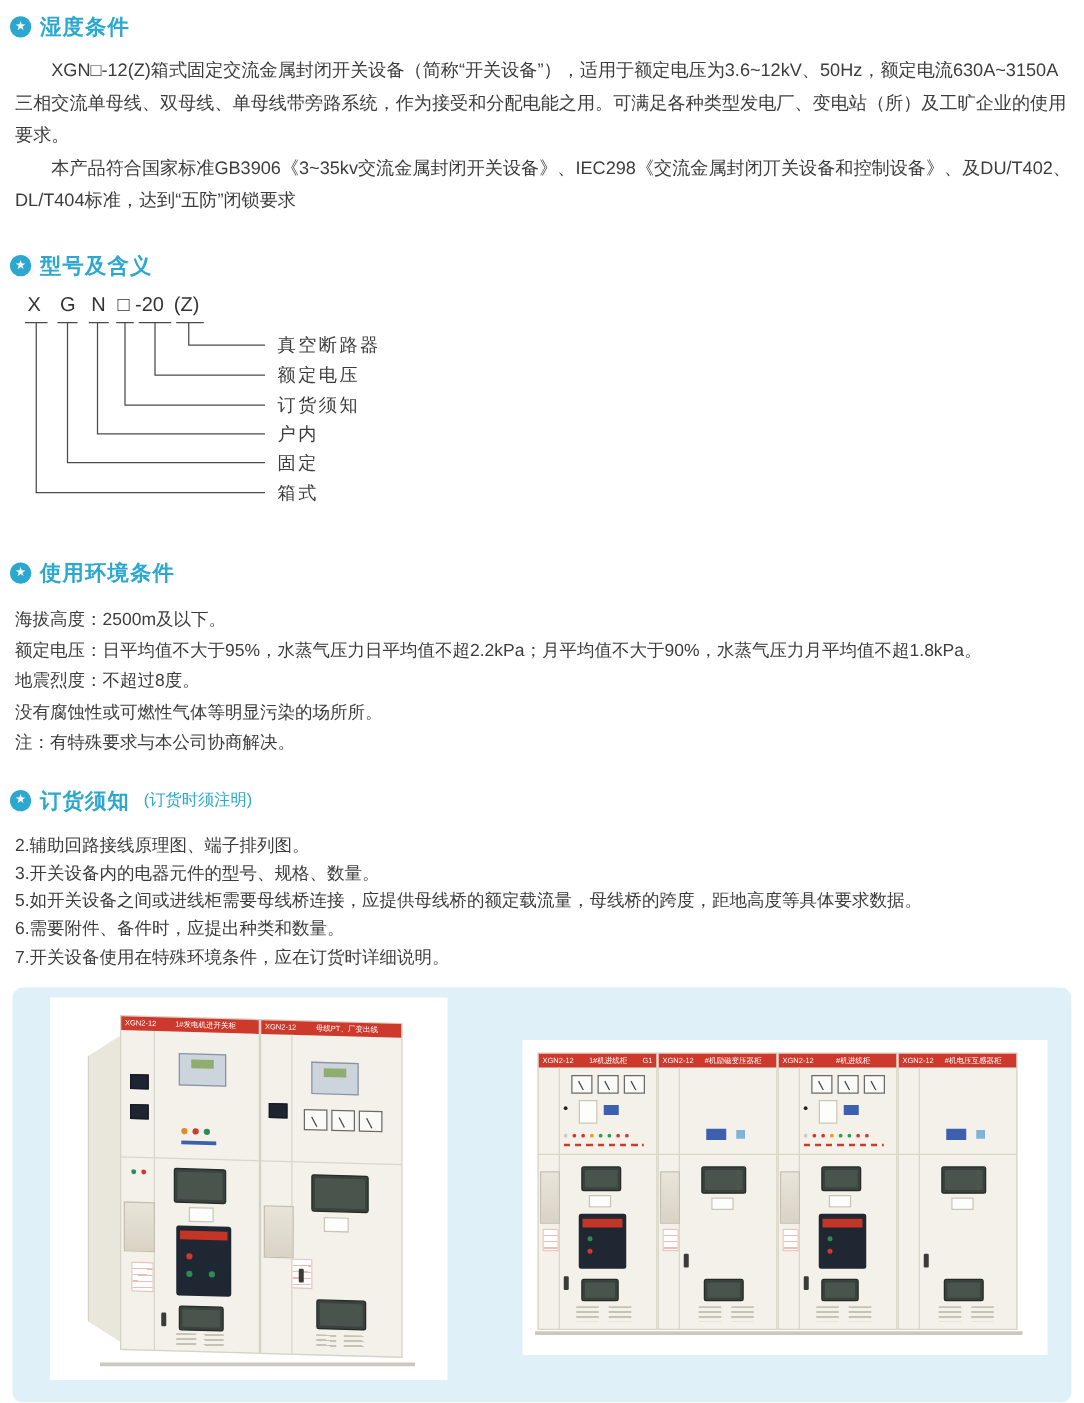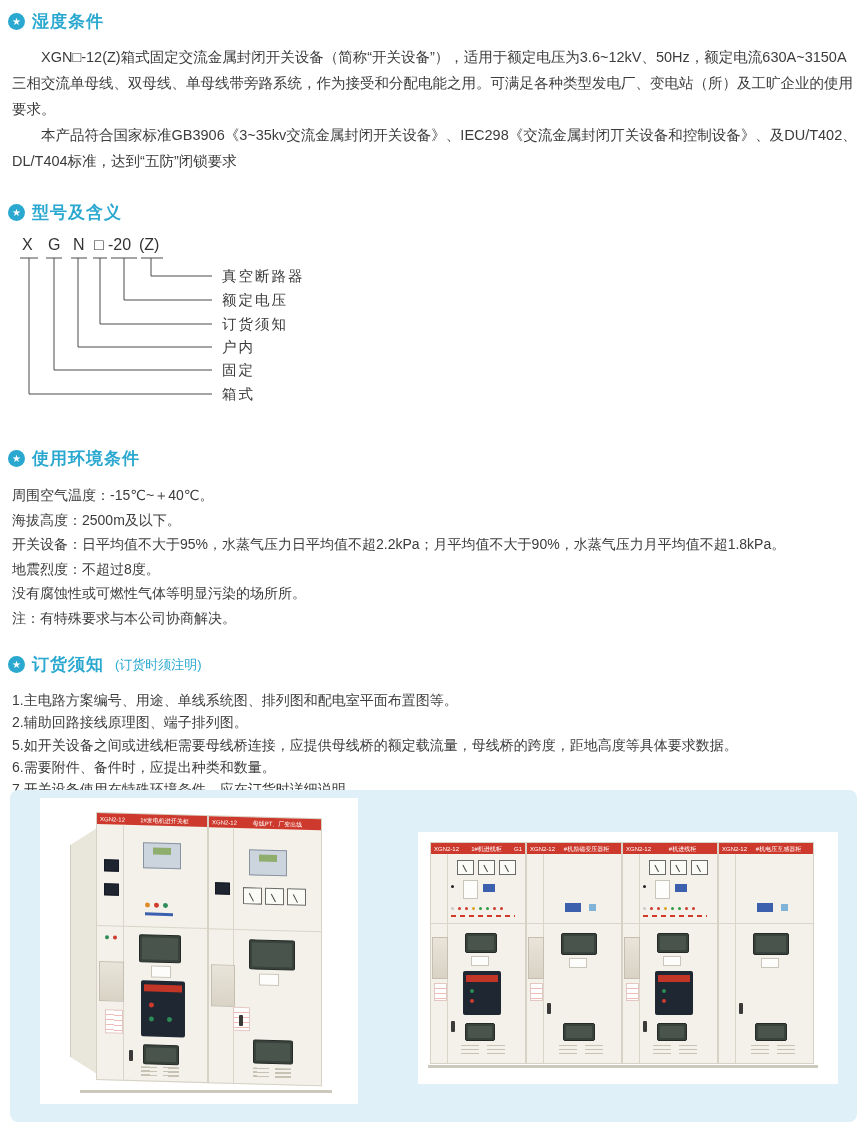--- a/index.html
+++ b/index.html
@@ -112,36 +112,35 @@
     <span class="ml" style="top:102px">户内</span>
     <span class="ml" style="top:125px">固定</span>
     <span class="ml" style="top:149px">箱式</span>
   </div>
 
   <header class="sec-h h3">
     <span class="star"></span>
     <h2>使用环境条件</h2>
   </header>
   <div class="lines">
-    <div class="line">周围空气温度：-15℃~＋40℃。</div>
     <div class="line">海拔高度：2500m及以下。</div>
-    <div class="line">开关设备：日平均值不大于95%，水蒸气压力日平均值不超2.2kPa；月平均值不大于90%，水蒸气压力月平均值不超1.8kPa。</div>
+    <div class="line">额定电压：日平均值不大于95%，水蒸气压力日平均值不超2.2kPa；月平均值不大于90%，水蒸气压力月平均值不超1.8kPa。</div>
     <div class="line">地震烈度：不超过8度。</div>
     <div class="line">没有腐蚀性或可燃性气体等明显污染的场所所。</div>
     <div class="line">注：有特殊要求与本公司协商解决。</div>
   </div>
 
   <header class="sec-h h4">
     <span class="star"></span>
     <h2>订货须知</h2>
     <span class="sub">(订货时须注明)</span>
   </header>
   <div class="lines tight">
-    <div class="line">1.主电路方案编号、用途、单线系统图、排列图和配电室平面布置图等。</div>
     <div class="line">2.辅助回路接线原理图、端子排列图。</div>
+    <div class="line">3.开关设备内的电器元件的型号、规格、数量。</div>
     <div class="line">5.如开关设备之间或进线柜需要母线桥连接，应提供母线桥的额定载流量，母线桥的跨度，距地高度等具体要求数据。</div>
     <div class="line">6.需要附件、备件时，应提出种类和数量。</div>
     <div class="line">7.开关设备使用在特殊环境条件，应在订货时详细说明。</div>
   </div>
 
   <div class="photo-panel">
 
     <div class="photo photo-left">
       <div class="side" style="left:30px;top:30px;width:26px;height:246px;"></div>
       <div class="persp" style="left:56px;top:14px;width:226px;height:276px;">

